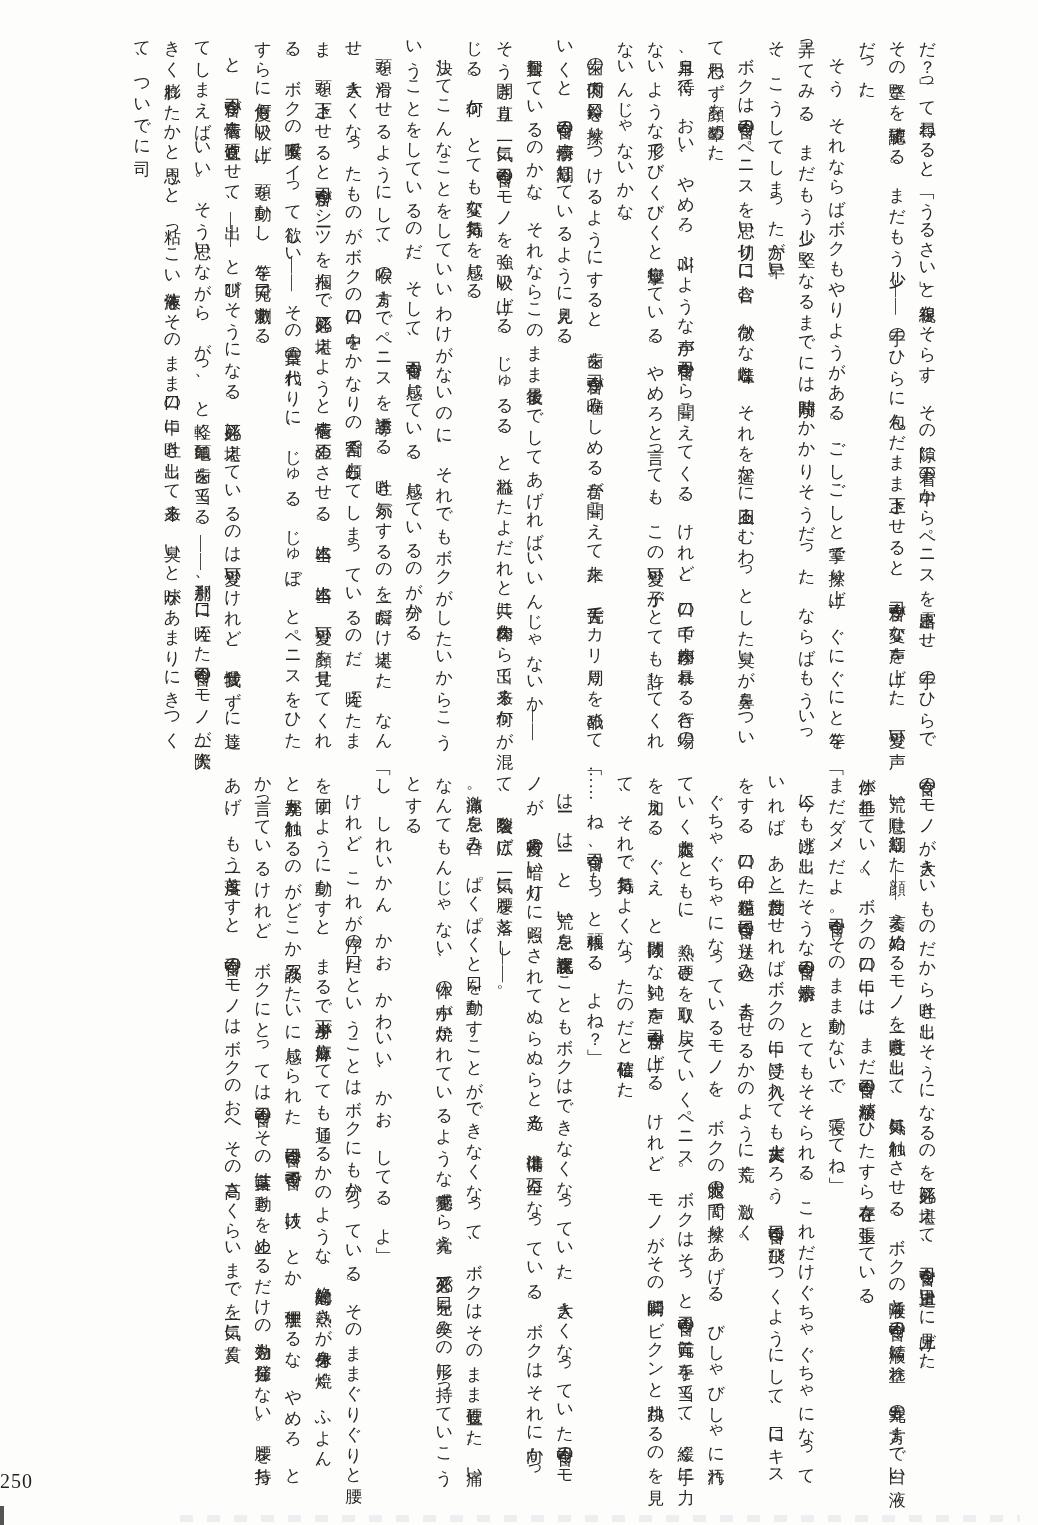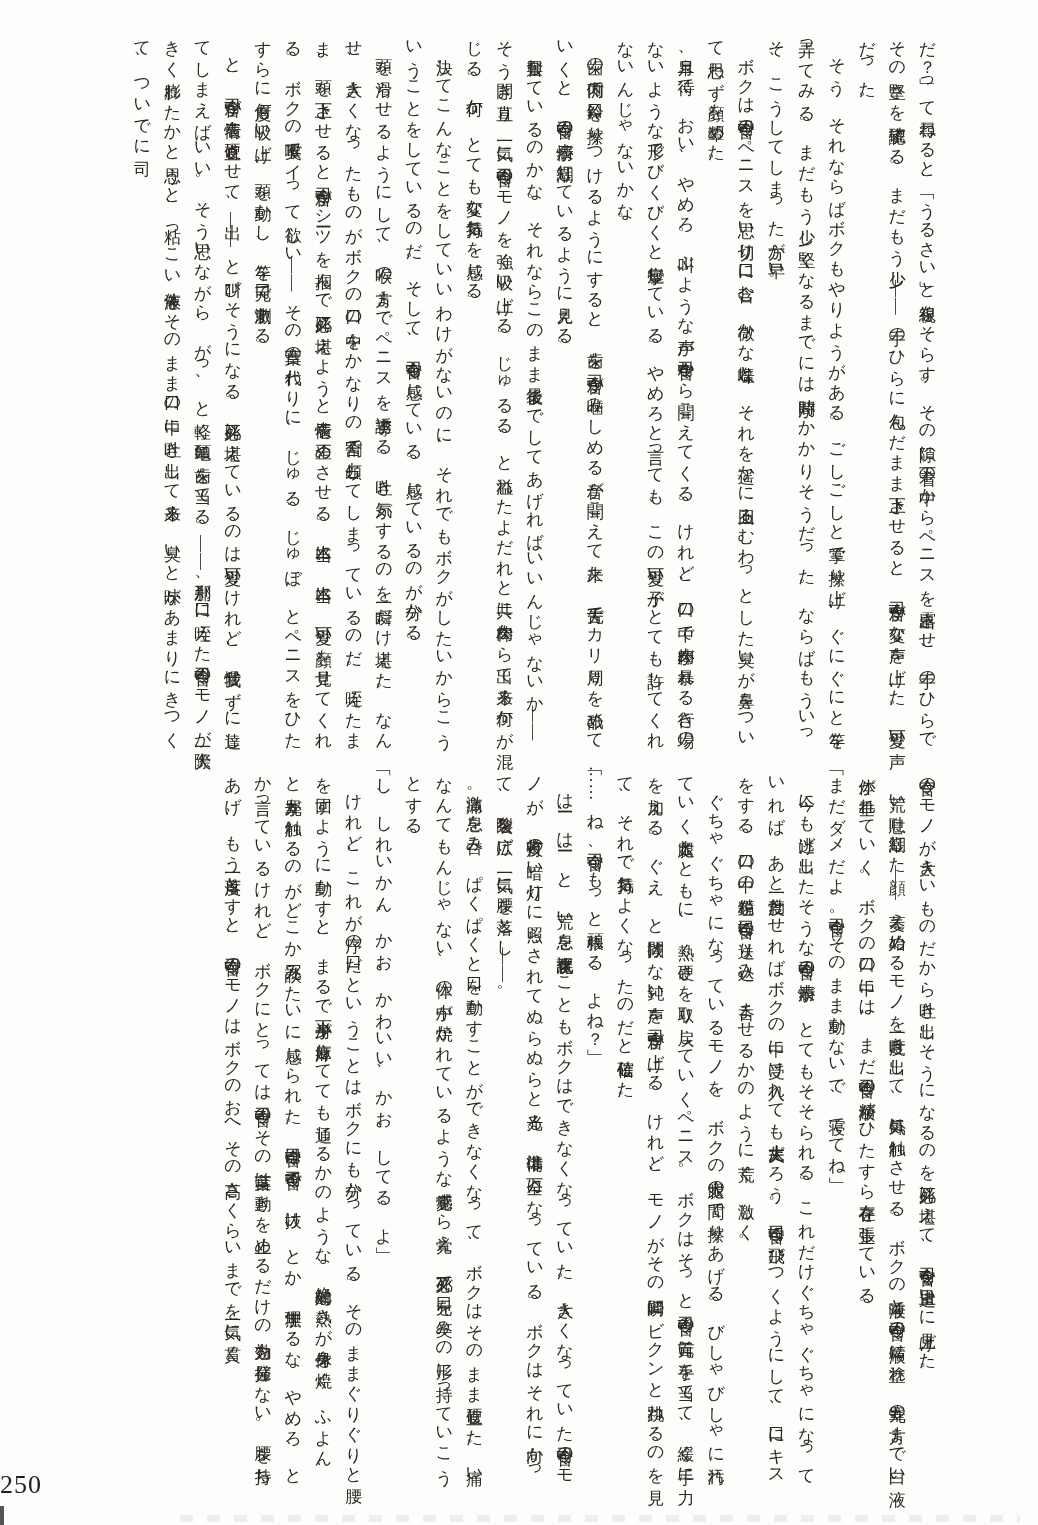--- a/index.html
+++ b/index.html
@@ -34,21 +34,21 @@
     margin: 0;
     padding: 0;
   }
   .vblock p.indent {
     text-indent: 1em;
   }
   .page-number {
     position: absolute;
     left: 0px;
     top: 1470px;
-    font-size: 26px;
+    font-size: 20px;
     color: #1f1f1f;
     letter-spacing: 1px;
   }
   .bleed-strip {
     position: absolute;
     left: 180px;
     top: 1515px;
     width: 840px;
     height: 7px;
     background: repeating-linear-gradient(

